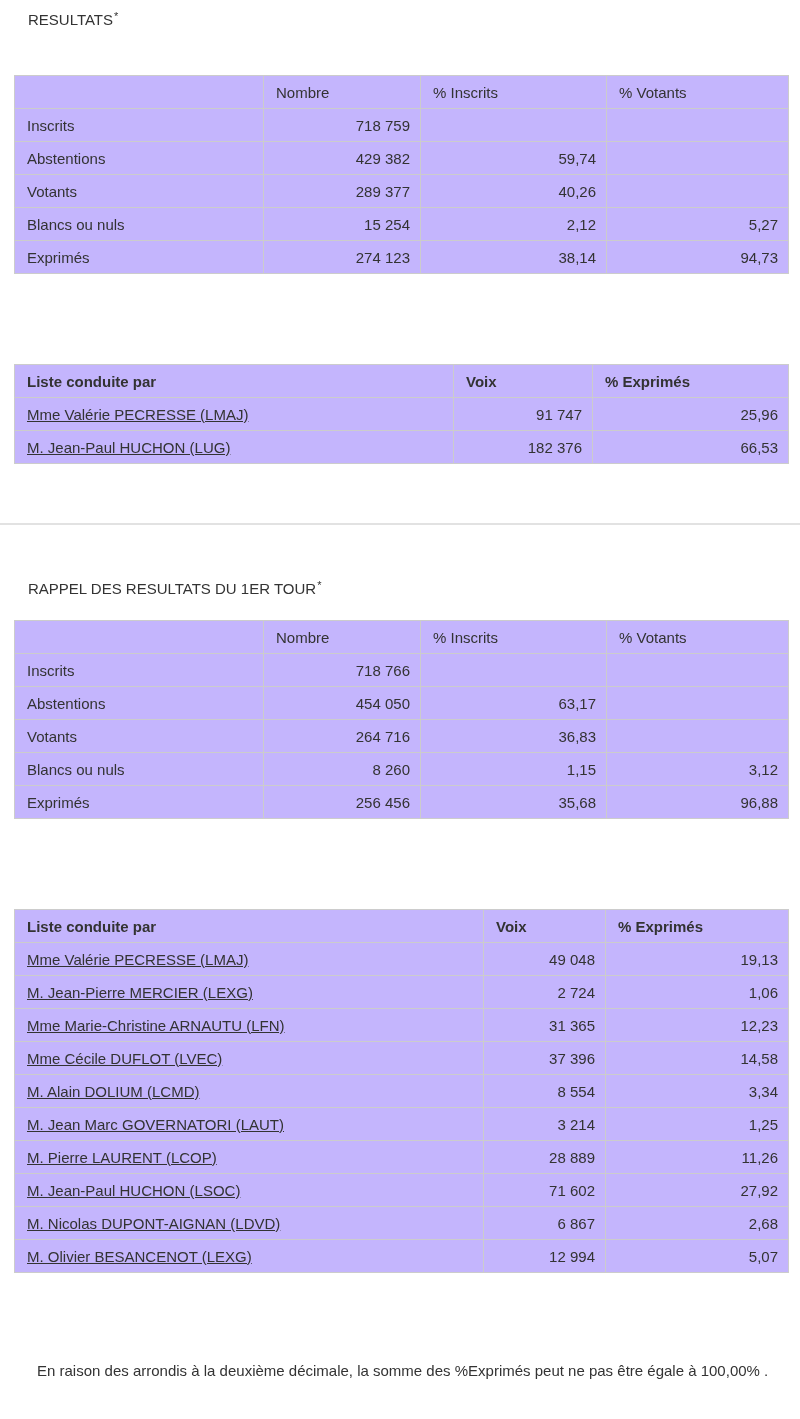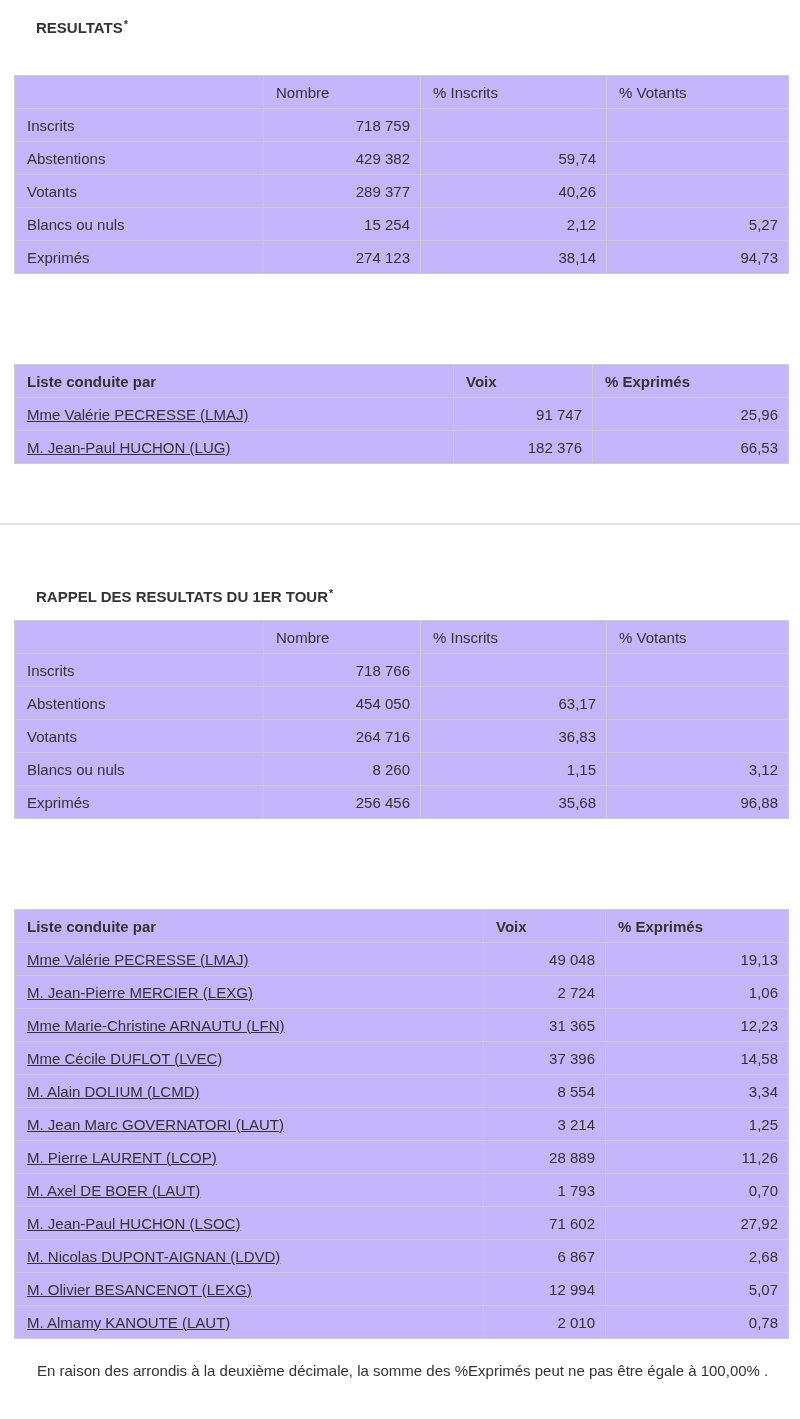--- a/index.html
+++ b/index.html
@@ -11,23 +11,23 @@
     position: relative;
     width: 800px;
     height: 1419px;
     font-family: "Liberation Sans", sans-serif;
     font-size: 15px;
     color: #333333;
   }
   .heading {
     position: absolute;
     left: 28px;
-    margin: 8px;
+    margin: 0;
     font-size: 15px;
-    font-weight: bold;
+    font-weight: normal;
     color: #333333;
     white-space: nowrap;
   }
   .heading .sup {
     font-size: 11px;
     position: relative;
     top: -5px;
     margin-left: 1px;
   }
   #results-heading { top: 11px; }
@@ -259,40 +259,30 @@
     <td><a class="candidate-link">M. Jean Marc GOVERNATORI (LAUT)</a></td>
     <td class="num">3 214</td>
     <td class="num">1,25</td>
   </tr>
   <tr>
     <td><a class="candidate-link">M. Pierre LAURENT (LCOP)</a></td>
     <td class="num">28 889</td>
     <td class="num">11,26</td>
   </tr>
   <tr>
-    <td><a class="candidate-link">M. Axel DE BOER (LAUT)</a></td>
-    <td class="num">1 793</td>
-    <td class="num">0,70</td>
-  </tr>
-  <tr>
     <td><a class="candidate-link">M. Jean-Paul HUCHON (LSOC)</a></td>
     <td class="num">71 602</td>
     <td class="num">27,92</td>
   </tr>
   <tr>
     <td><a class="candidate-link">M. Nicolas DUPONT-AIGNAN (LDVD)</a></td>
     <td class="num">6 867</td>
     <td class="num">2,68</td>
   </tr>
   <tr>
     <td><a class="candidate-link">M. Olivier BESANCENOT (LEXG)</a></td>
     <td class="num">12 994</td>
     <td class="num">5,07</td>
   </tr>
-  <tr>
-    <td><a class="candidate-link">M. Almamy KANOUTE (LAUT)</a></td>
-    <td class="num">2 010</td>
-    <td class="num">0,78</td>
-  </tr>
 </tbody>
   </table>
 
 <div id="rounding-note">En raison des arrondis à la deuxième décimale, la somme des %Exprimés peut ne pas être égale à 100,00% .</div>
 
 </body></html>

